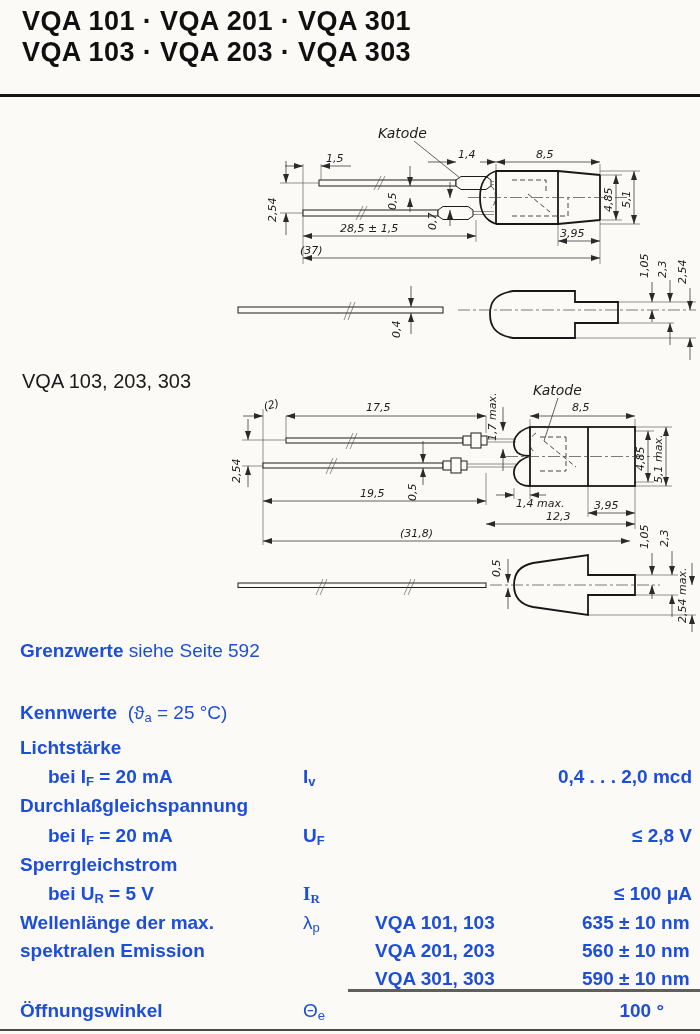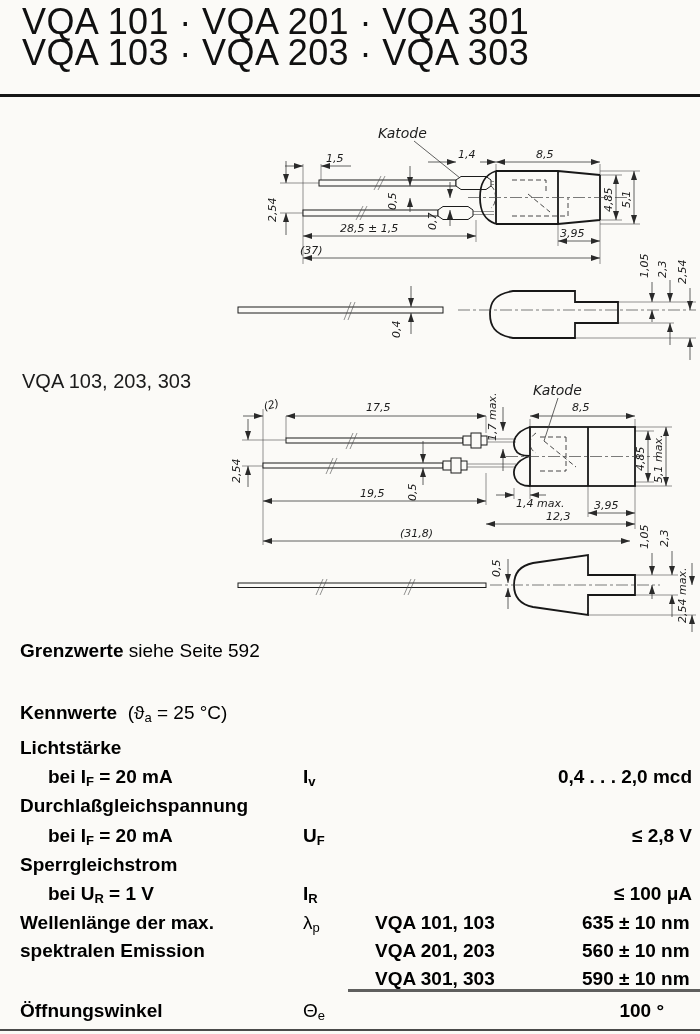--- a/index.html
+++ b/index.html
@@ -1,22 +1,22 @@
 <!DOCTYPE html>
 <html><head>
 <meta charset="utf-8">
 <style>
   html,body{margin:0;padding:0;background:#e8e8e6;}
   .page{position:relative;width:700px;height:1034px;background:#fbfaf7;overflow:hidden;
         font-family:"Liberation Sans",sans-serif;color:#141414;}
   .abs{position:absolute;}
-  .title{top:6px;left:22px;font-size:36px;font-weight:normal;line-height:31px;letter-spacing:.4px;color:#101010;}
+  .title{top:6px;left:22px;font-size:27px;font-weight:bold;line-height:31px;letter-spacing:.4px;color:#101010;}
   .rule{left:0;width:700px;background:#161616;}
   .seclabel{left:22px;font-size:20px;color:#1b1b1b;}
-  .t{font-size:19px;color:#000000;font-weight:bold;white-space:nowrap;}
+  .t{font-size:19px;color:#1d4ed8;font-weight:bold;white-space:nowrap;}
   .light{font-weight:normal;}
   .ind{left:48px;}
   .lbl{left:20px;}
   .sym{left:303px;}
   .types{left:375px;text-align:right;}
   .wval{left:545px;margin-left:37px;}
   .rval{right:8px;text-align:right;margin-left:36px;}
   .sb{font-size:13px;vertical-align:-3px;}
   svg{position:absolute;}
   .lead{stroke:#1c1c1c;stroke-width:1;fill:#fbfaf7;}
@@ -236,23 +236,23 @@
   <div class="abs t ind" style="top:825px;">
     <span>bei I</span><span class="sb">F</span><span> = 20 mA</span>
   </div>
   <div class="abs t sym" style="top:825px;">
     <span>U</span><span class="sb">F</span>
   </div>
   <div class="abs t rval" style="top:825px;">≤ 2,8 V</div>
 
   <div class="abs t lbl" style="top:854px;">Sperrgleichstrom</div>
   <div class="abs t ind" style="top:883px;">
-    <span>bei U</span><span class="sb">R</span><span> = 1 V</span>
-  </div>
-  <div class="abs t sym" style="top:883px;">
+    <span>bei U</span><span class="sb">R</span><span> = 5 V</span>
+  </div>
+  <div class="abs t sym" style="top:883px;font-family:Liberation Serif, serif;">
     <span>I</span><span class="sb">R</span>
   </div>
   <div class="abs t rval" style="top:883px;">≤ 100 μA</div>
 
   <div class="abs t lbl" style="top:940px;">spektralen Emission</div>
   <div class="abs t lbl" style="top:912px;">Wellenlänge der max.</div>
   <div class="abs t sym light" style="top:912px;">
     <span>λ</span><span class="sb">p</span>
   </div>
   <div class="abs t types" style="top:912px;">VQA 101, 103</div>

